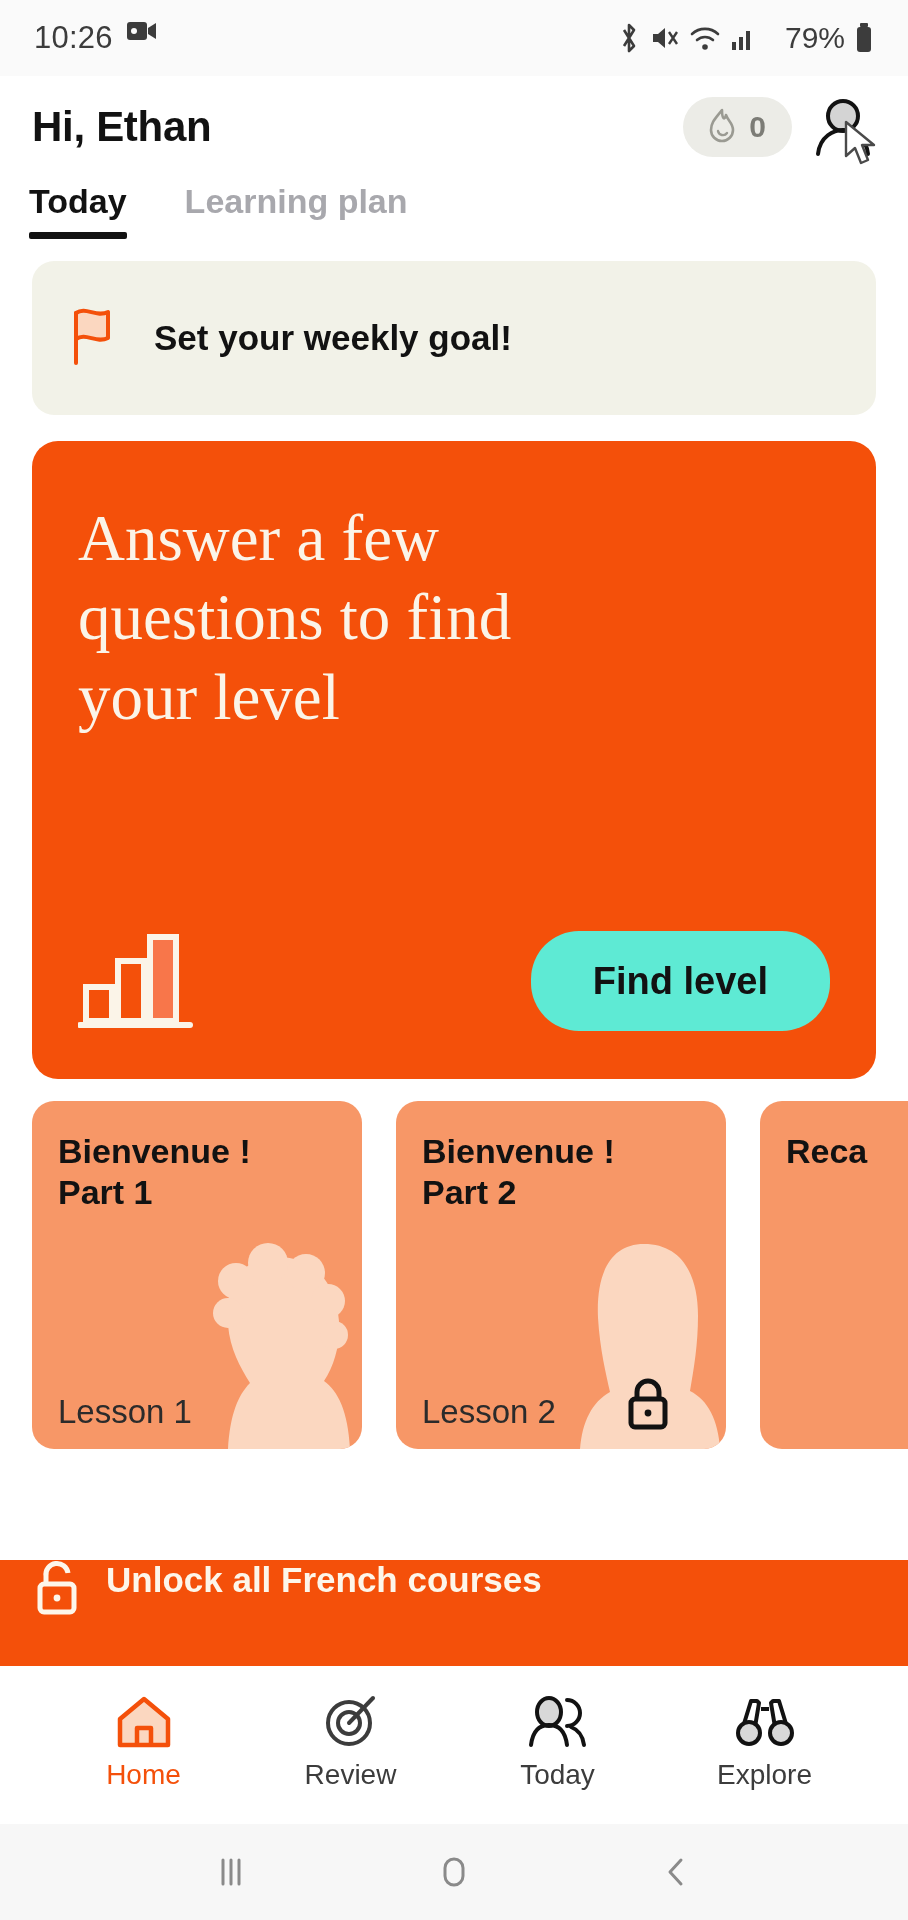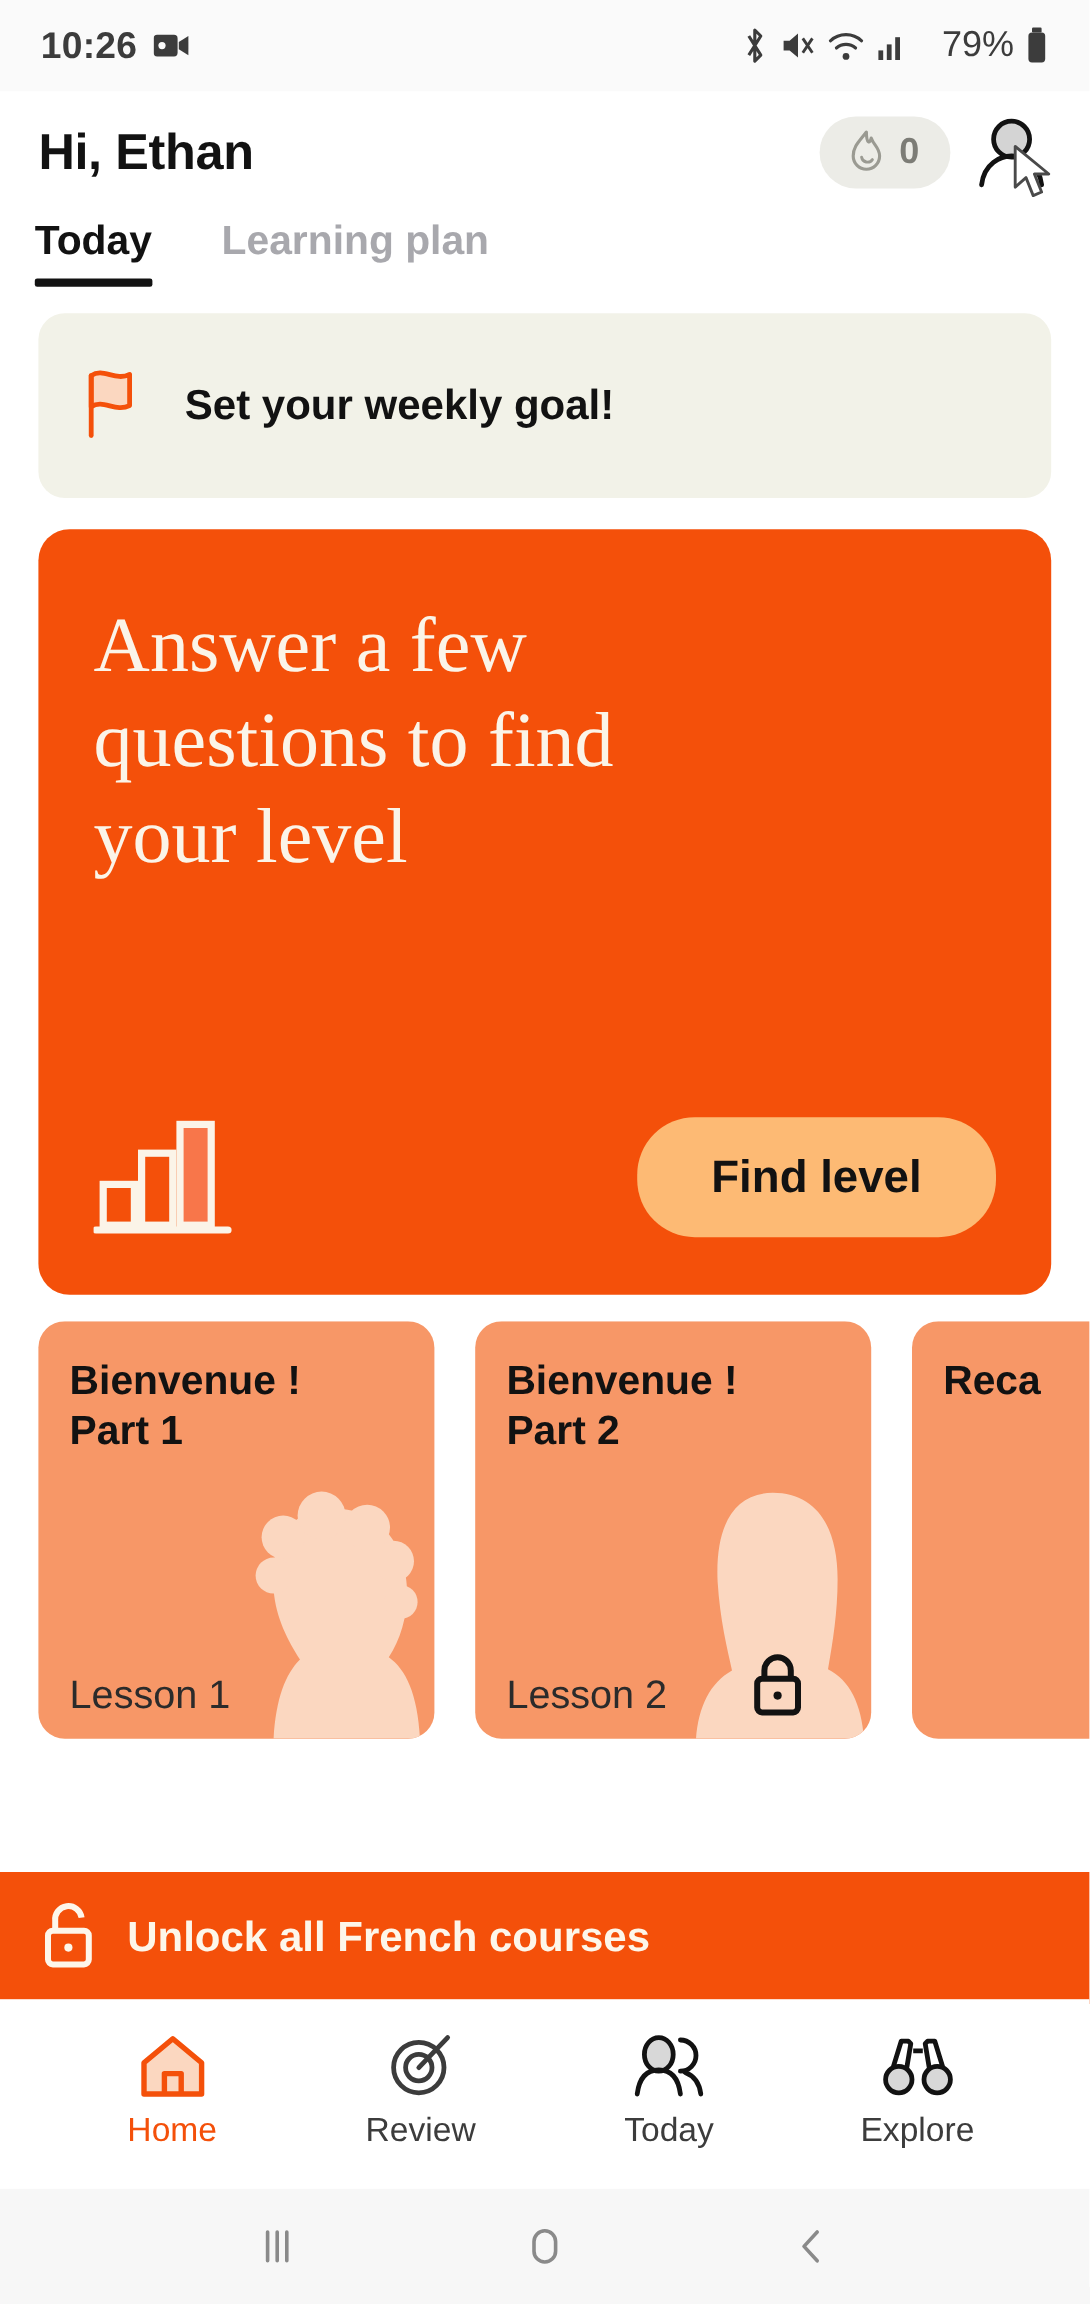--- a/index.html
+++ b/index.html
@@ -9,21 +9,21 @@
     font-family: "Liberation Sans", sans-serif;
     overflow: hidden;
   }
   .phone { position: relative; width: 908px; height: 1920px; background:#fff; display:flex; flex-direction:column; }
 
   
   .statusbar {
     height: 76px; background:#fafafa; display:flex; align-items:center;
     justify-content:space-between; padding: 0 34px; flex: 0 0 76px;
   }
-  .sb-left { display:flex; align-items:center; gap:14px;font-weight:bold; }
+  .sb-left { display:flex; align-items:flex-start; gap:14px; }
   .sb-time { font-size:31px; color:#3c3c3c; letter-spacing:0.2px; }
   .sb-right { display:flex; align-items:center; gap:9px; }
   .sb-batt-text { font-size:30px; color:#3c3c3c; margin-left:20px; }
   .ic { display:block; }
 
   
   .header {
     display:flex; align-items:center; justify-content:space-between;
     padding: 18px 32px 4px 32px; flex:0 0 auto;
   }
@@ -60,21 +60,21 @@
     margin: 26px 32px 0 32px; background:#f4500a; border-radius:26px;
     flex: 0 0 638px; position:relative; padding: 58px 46px 46px 46px;
     display:flex; flex-direction:column; justify-content:space-between;
   }
   .hero-title {
     font-family:"Liberation Serif", serif;
     font-size:65px; line-height:1.22; color:#fbf4e8; max-width:520px;
   }
   .hero-bottom { display:flex; align-items:center; justify-content:space-between; }
   .find-btn {
-    background:#fdba74; border-radius:48px; height:100px;
+    background:#5eead4; border-radius:48px; height:100px;
     display:flex; align-items:center; justify-content:center;
     padding: 0 62px; font-size:38px; font-weight:bold; color:#121212;
   }
 
   
   .lessons { margin: 22px 0 0 0; padding-left:32px; display:flex; gap:34px; flex:1 1 auto; overflow:hidden; }
   .lesson-card {
     position:relative; flex:0 0 330px; height:348px; background:#f79767;
     border-radius:22px; overflow:hidden; padding: 30px 26px;
   }
@@ -86,21 +86,21 @@
   .lesson-sub {
     position:absolute; left:26px; bottom:18px; z-index:2;
     font-size:33px; color:#2b2b2b;
   }
   .silhouette { position:absolute; right:-6px; bottom:0; z-index:1; }
   .lock-icon { position:absolute; right:54px; bottom:16px; z-index:3; }
 
   
   .unlock-bar {
     position:absolute; left:0; right:0; bottom:250px; height:110px;
-    background:#f4500a; display:flex; align-items:center; gap:22px; padding-left:32px;
+    background:#f4500a; display:flex; gap:22px; padding-left:32px;
   }
   .unlock-text { font-size:35px; font-weight:bold; color:#fdf6ea; }
 
   
   .bottom-nav {
     position:absolute; left:0; right:0; bottom:100px; height:154px;
     background:#ffffff; display:flex; align-items:center; justify-content:space-around;
     padding: 0 40px;
   }
   .nav-item { display:flex; flex-direction:column; align-items:center; gap:10px; width:160px; }

